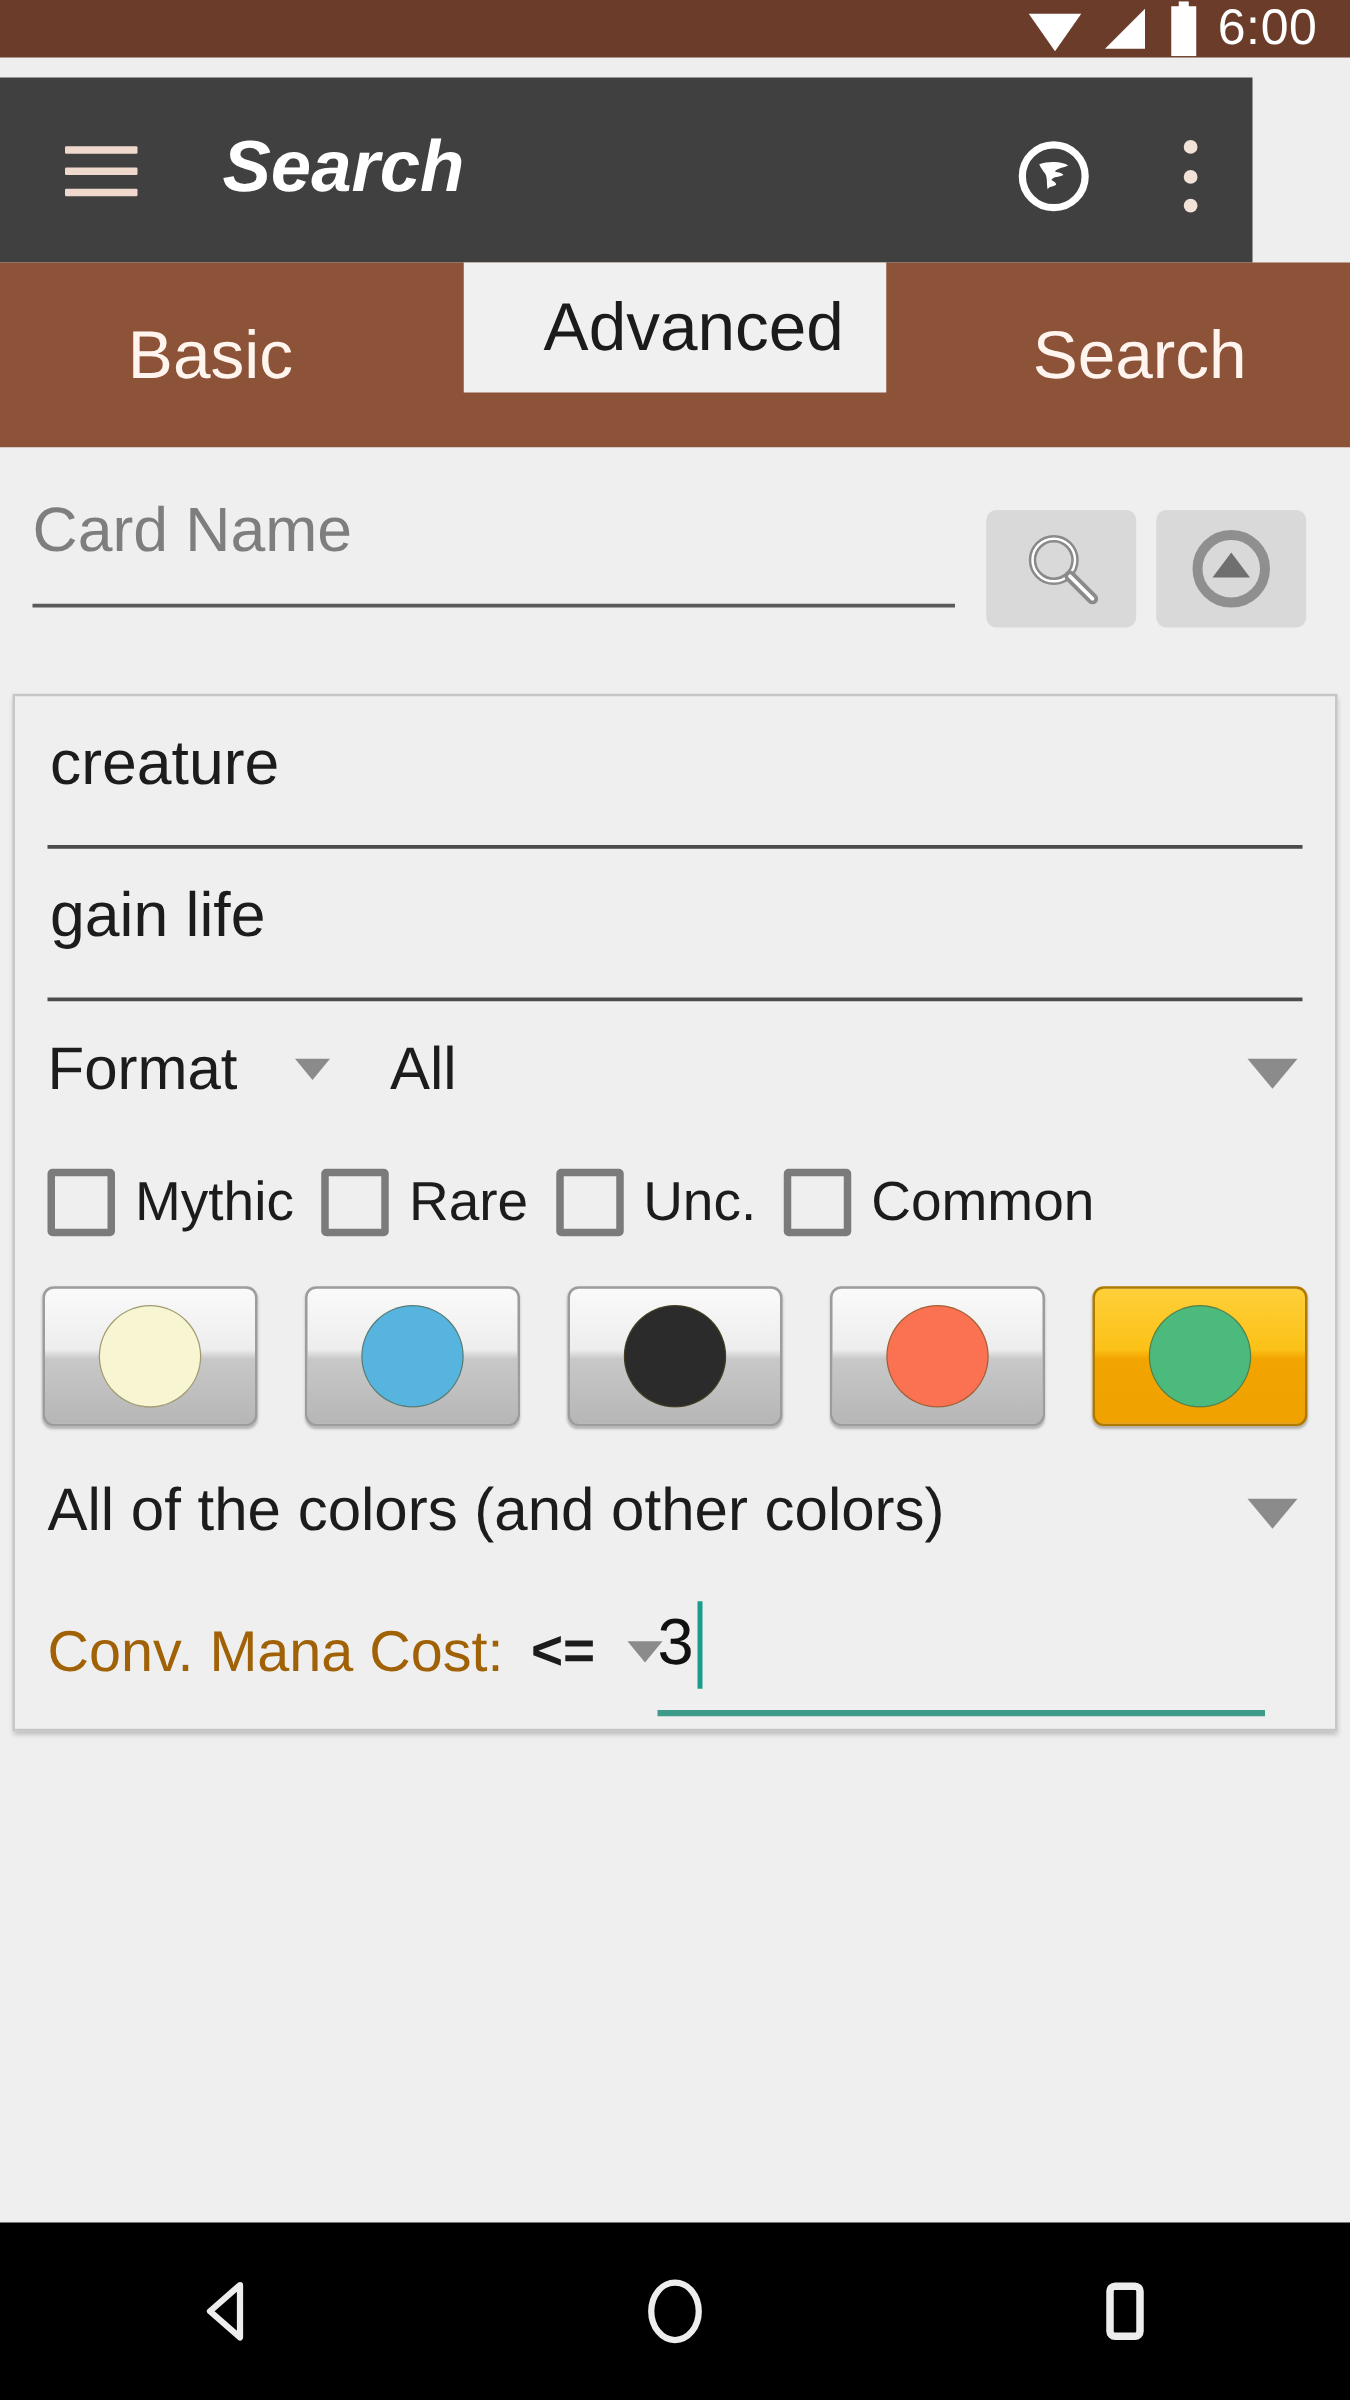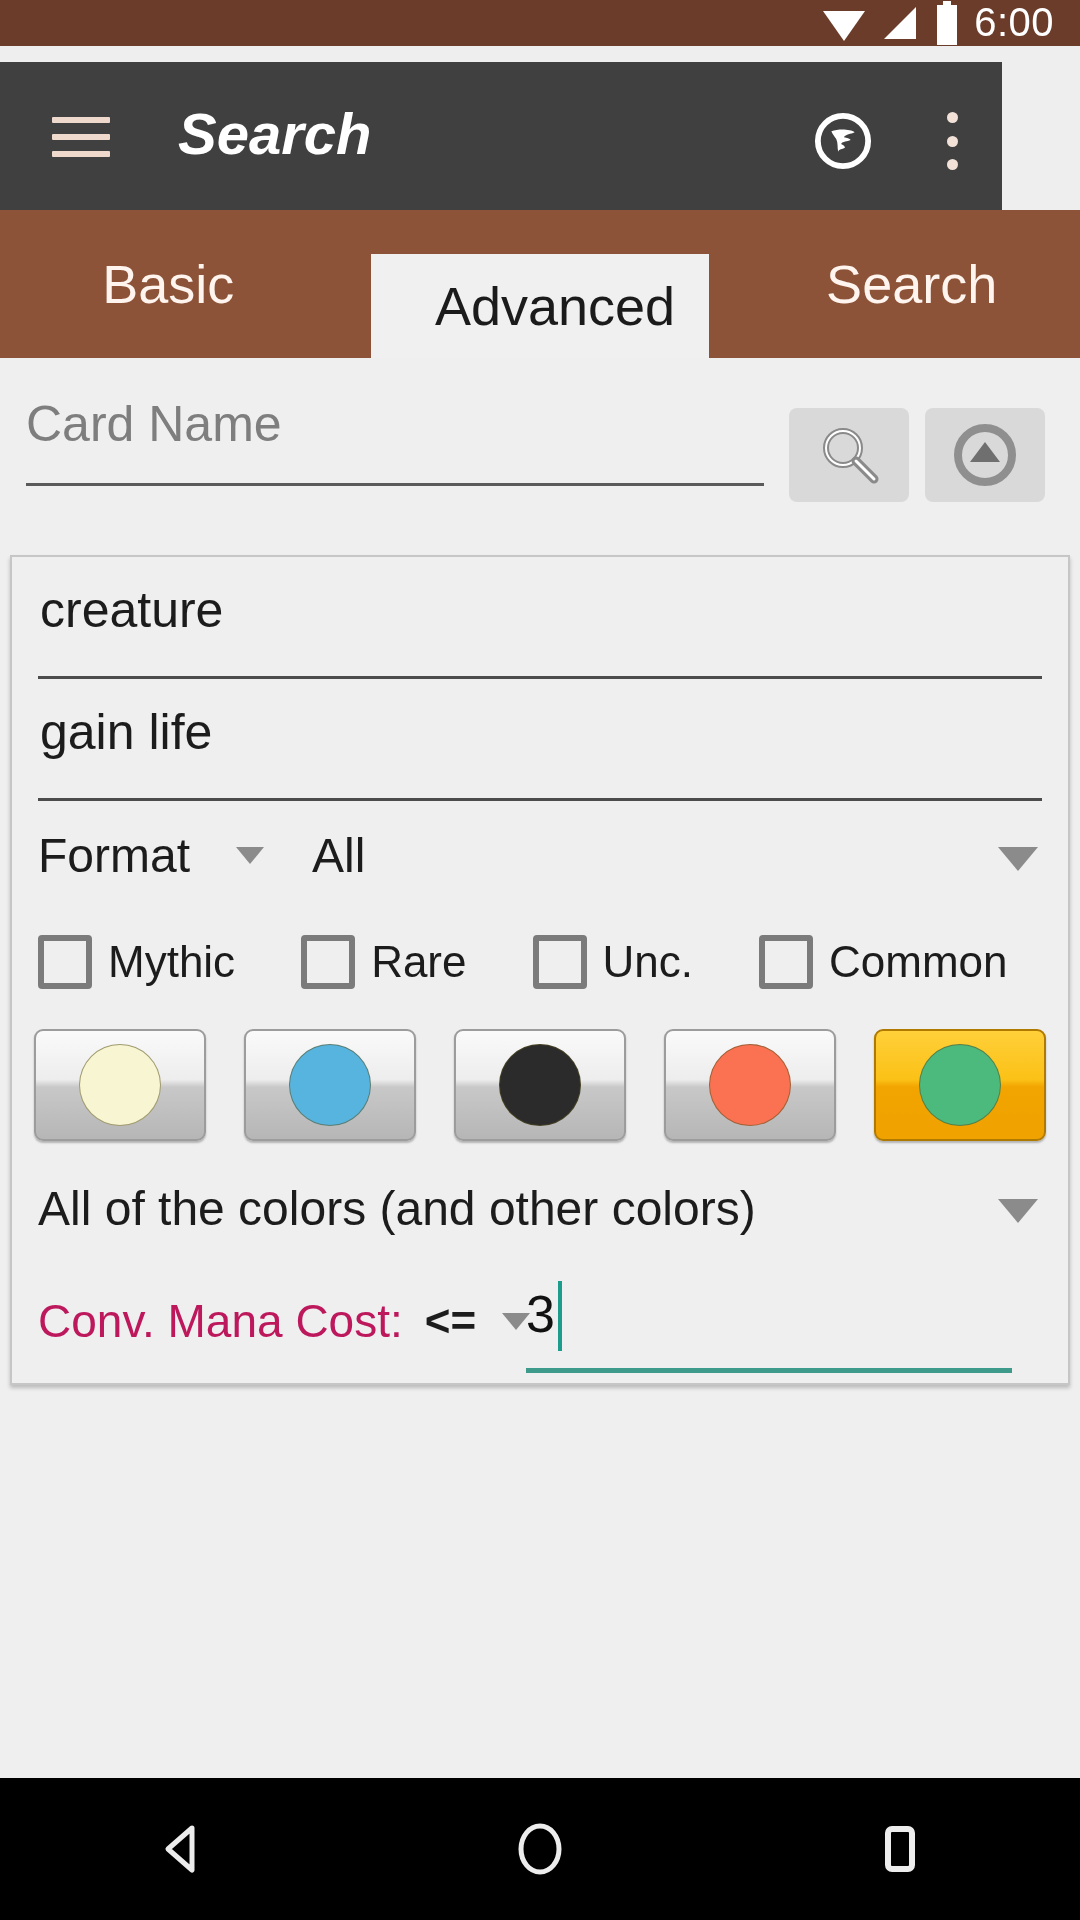--- a/index.html
+++ b/index.html
@@ -50,21 +50,21 @@
     position: absolute; right: 44px; top: 50px;
     width: 12px; height: 58px;
     display: flex; flex-direction: column; justify-content: space-between; align-items: center;
   }
   .overflow i { display: block; width: 11px; height: 11px; border-radius: 50%; background: #F2E2D8; }
 
   
   .tabbar {
     position: absolute; top: 210px; left: 0; width: 1080px; height: 148px;
     background: #8C5338;
-    display: flex; align-items: flex-end; gap: 34px;
+    display: flex; align-items: flex-start; gap: 34px;
   }
   .tab {
     height: 148px;
     display: flex; align-items: center; justify-content: center;
     font-size: 54px; color: #FFF4EE;
     padding: 0 10px;
   }
   .tab.t-basic { width: 360px; }
   .tab.t-adv   { width: 360px; height: 104px; background: #F0F0F0; color: #1B1B1B; padding-left: 40px; }
   .tab.t-rand  { width: 360px; }
@@ -132,21 +132,21 @@
     border-left: 20px solid transparent; border-right: 20px solid transparent;
     border-top: 24px solid #8B8B8B;
   }
   .format-caret { margin-left: 46px; }
   .format-value { font-size: 48px; color: #1C1C1C; margin-left: 48px; }
   .format-right-caret { position: absolute; right: 4px; top: 46px; }
 
   
   .rarity-row {
     height: 106px; margin: 0 26px;
-    display: flex; align-items: center; gap: 44px;
+    display: flex; align-items: center;
   }
   .cbwrap { display: flex; align-items: center; }
   .cbwrap + .cbwrap { margin-left: 22px; }
   .checkbox {
     width: 54px; height: 54px;
     border: 6px solid #7B7B7B; border-radius: 4px; background: #EFEFEF;
   }
   .cblabel { font-size: 44px; color: #1C1C1C; margin-left: 16px; }
 
   
@@ -174,21 +174,21 @@
     display: flex; align-items: center;
   }
   .colorsel-text { font-size: 48px; color: #1C1C1C; }
   .colorsel-caret { position: absolute; right: 4px; top: 44px; }
 
   
   .cmc-row {
     position: relative; height: 120px; margin: 0 26px;
     display: flex; align-items: center;
   }
-  .cmc-label { font-size: 46px; color: #be185d; }
+  .cmc-label { font-size: 46px; color: #a16207; }
   .cmc-op { font-size: 44px; color: #1C1C1C; font-weight: bold; margin-left: 22px; }
   .cmc-caret { margin-left: 26px; }
   .cmc-field {
     position: absolute; left: 488px; right: 30px; top: 8px; height: 104px;
     border-bottom: 5px solid #3E9B8C;
     display: flex; align-items: center;
   }
   .cmc-value { font-size: 52px; color: #111111; padding-bottom: 10px; }
   .cursor {
     width: 4px; height: 70px; background: #1C9C8C; margin-left: 3px; margin-bottom: 6px;

